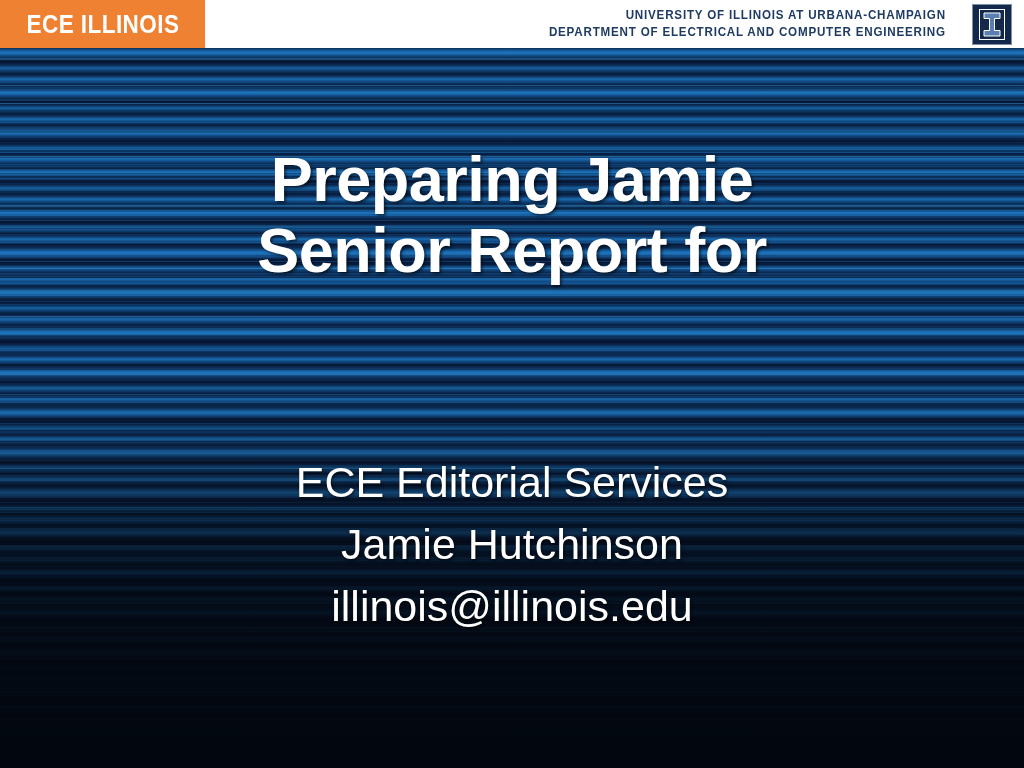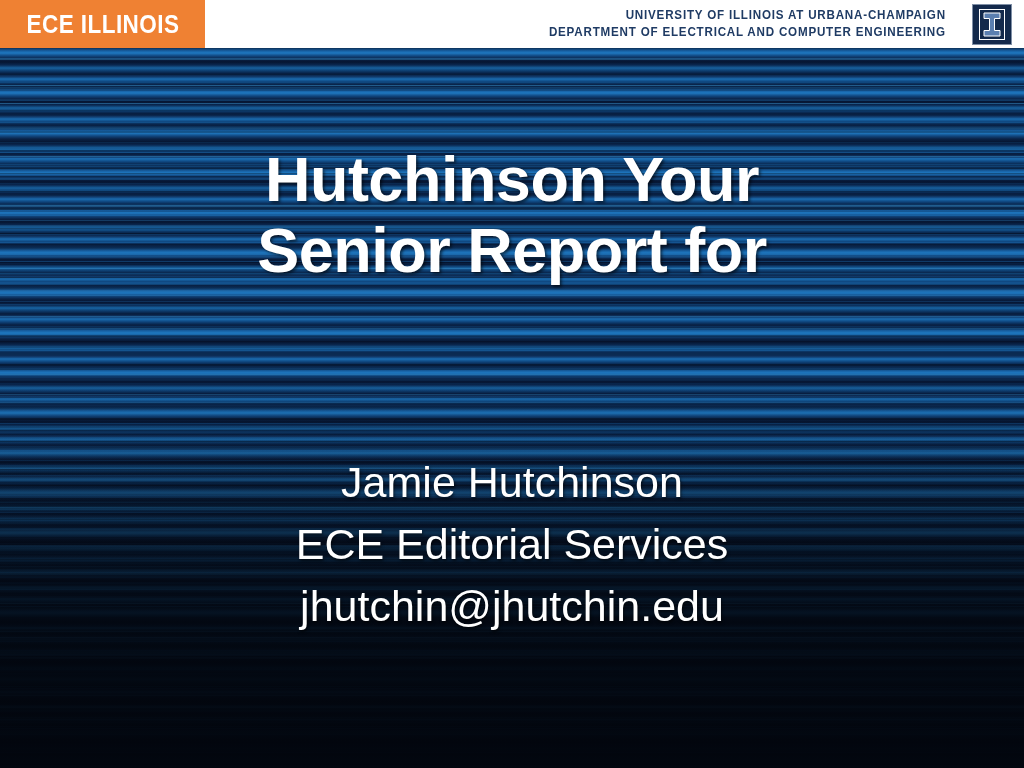--- a/index.html
+++ b/index.html
@@ -405,25 +405,25 @@
         <rect x="0.5" y="0.5" width="25" height="30" fill="#13294b" stroke="#ffffff" stroke-width="1"></rect>
         <path d="M5 4 H21 V9.5 H15.5 V21.5 H21 V27 H5 V21.5 H10.5 V9.5 H5 Z" fill="#5b7fb0" stroke="#ffffff" stroke-width="1" stroke-linejoin="miter"></path>
       </svg>
     </div>
 
   </div>
 
   <div id="content">
 
     <div id="title-block">
-      <span class="tline">Hutchinson Your</span>
+      <span class="tline">Preparing Jamie</span>
       <span class="tline">Senior Report for</span>
     </div>
 
     <div id="byline-block">
+      <span class="bline">ECE Editorial Services</span>
       <span class="bline">Jamie Hutchinson</span>
-      <span class="bline">ECE Editorial Services</span>
-      <span class="bline">jhutchin@jhutchin.edu</span>
+      <span class="bline">illinois@illinois.edu</span>
     </div>
 
   </div>
 
 </div>
 
 </body></html>

